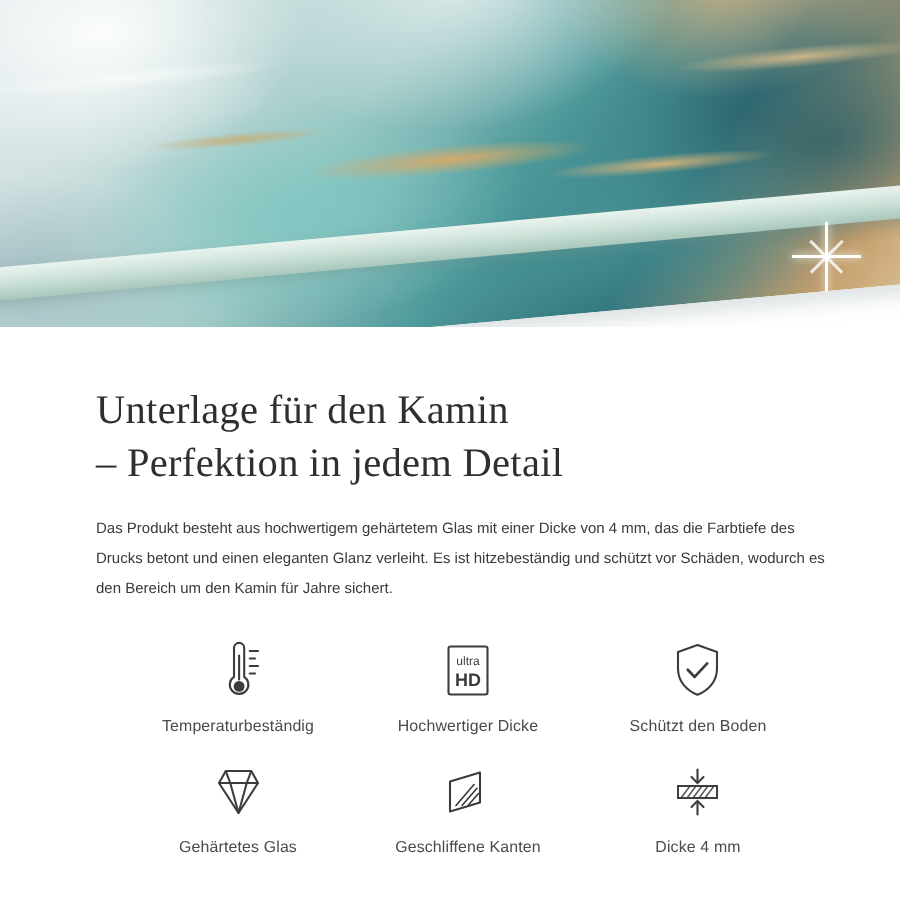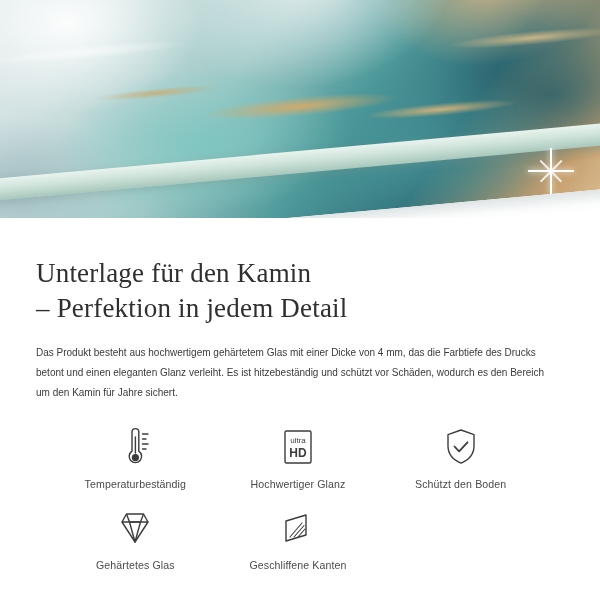--- a/index.html
+++ b/index.html
@@ -96,20 +96,21 @@
     left: 50%; top: 50%;
     background: rgba(255,255,255,0.8);
     transform-origin: 50% 50%;
   }
   .sparkle-d1 { width: 30px; height: 1.5px; transform: translate(-50%,-50%) rotate(45deg); }
   .sparkle-d2 { width: 30px; height: 1.5px; transform: translate(-50%,-50%) rotate(-45deg); }
 
   
   .content {
     padding: 20px 40px 0 36px;
+    margin-left: 28px;
   }
   .headline {
     font-family: "Liberation Serif", serif;
     font-size: 27px;
     line-height: 1.28;
     color: #2f2f2f;
     font-weight: 400;
     margin: 18px 0 0 0;
     letter-spacing: 0.2px;
   }
@@ -195,21 +196,21 @@
       </div>
 
       <div class="feature">
         <div class="feature-icon">
           <svg width="44" height="40" viewBox="0 0 44 40">
             <rect x="9" y="4" width="26" height="32" rx="1.5" fill="none" stroke="#3c3c3c" stroke-width="1.4"></rect>
             <text x="22" y="16" font-family="Liberation Sans, sans-serif" font-size="8" fill="#3c3c3c" text-anchor="middle">ultra</text>
             <text x="22" y="30" font-family="Liberation Sans, sans-serif" font-size="12" font-weight="bold" fill="#3c3c3c" text-anchor="middle">HD</text>
           </svg>
         </div>
-        <div class="feature-label">Hochwertiger Glanz</div>
+        <div class="feature-label">Hochwertiger Dicke</div>
       </div>
 
       <div class="feature">
         <div class="feature-icon">
           <svg width="42" height="42" viewBox="0 0 42 42">
             <path d="M21 4l13 4.6v11.2c0 8.4-5.7 14.4-13 17.4-7.3-3-13-9-13-17.4V8.6z" fill="none" stroke="#3c3c3c" stroke-width="1.4" stroke-linejoin="round"></path>
             <path d="M14.5 20.5l4.6 4.8 8.4-9" fill="none" stroke="#3c3c3c" stroke-width="1.8" stroke-linecap="round" stroke-linejoin="round"></path>
           </svg>
         </div>
         <div class="feature-label">Schützt den Boden</div>
@@ -236,16 +237,37 @@
             <g stroke="#3c3c3c" stroke-width="1.1" stroke-linecap="round">
               <line x1="13" y1="29" x2="25" y2="15"></line>
               <line x1="17" y1="29" x2="27" y2="17.5"></line>
               <line x1="21" y1="29" x2="28" y2="21"></line>
             </g>
           </svg>
         </div>
         <div class="feature-label">Geschliffene Kanten</div>
       </div>
 
+      <div class="feature">
+        <div class="feature-icon">
+          <svg width="42" height="40" viewBox="0 0 42 40">
+            <g stroke="#3c3c3c" stroke-width="1.4" stroke-linecap="round" fill="none">
+              <line x1="21" y1="5" x2="21" y2="13"></line>
+              <path d="M17 10l4 4 4-4"></path>
+              <line x1="21" y1="35" x2="21" y2="27"></line>
+              <path d="M17 30l4-4 4 4"></path>
+            </g>
+            <rect x="8" y="16" width="26" height="8" fill="none" stroke="#3c3c3c" stroke-width="1.3"></rect>
+            <g stroke="#3c3c3c" stroke-width="1" opacity="0.85">
+              <line x1="10" y1="24" x2="16" y2="16"></line>
+              <line x1="14" y1="24" x2="20" y2="16"></line>
+              <line x1="18" y1="24" x2="24" y2="16"></line>
+              <line x1="22" y1="24" x2="28" y2="16"></line>
+              <line x1="26" y1="24" x2="32" y2="16"></line>
+            </g>
+          </svg>
+        </div>
+        <div class="feature-label">Dicke 4 mm</div>
+      </div>
 
     </div>
   </div>
 </div>
 
 </body></html>

